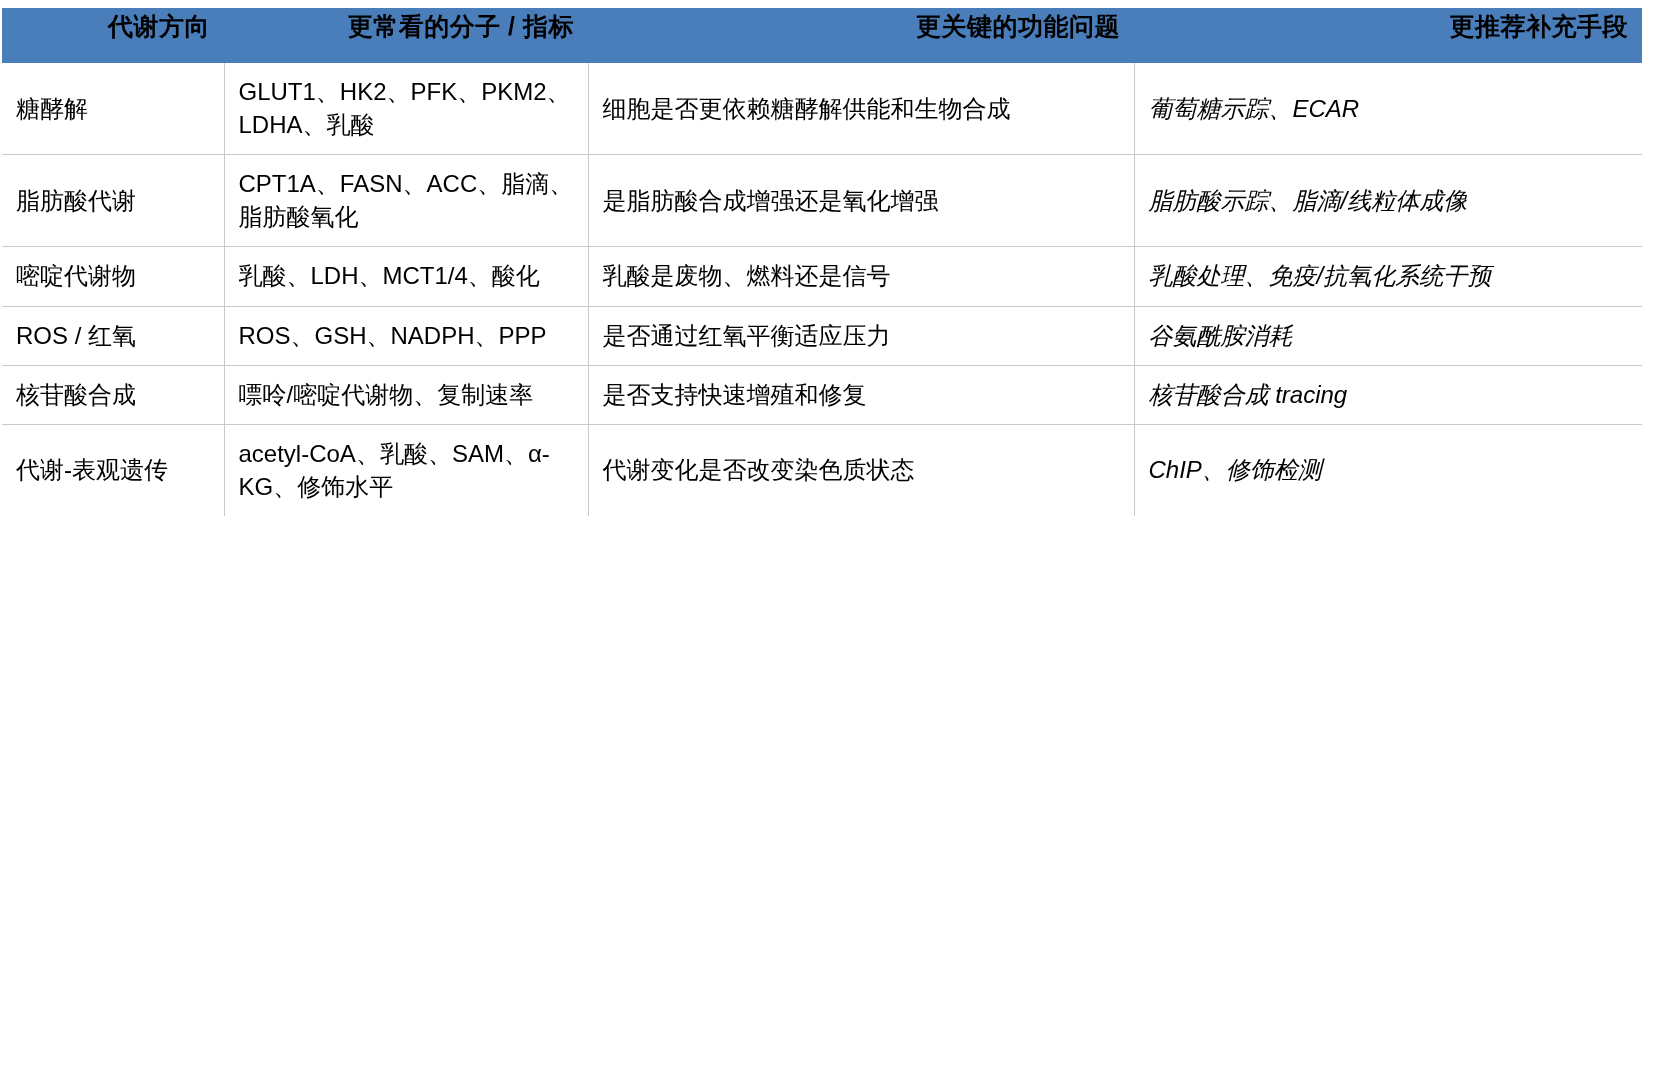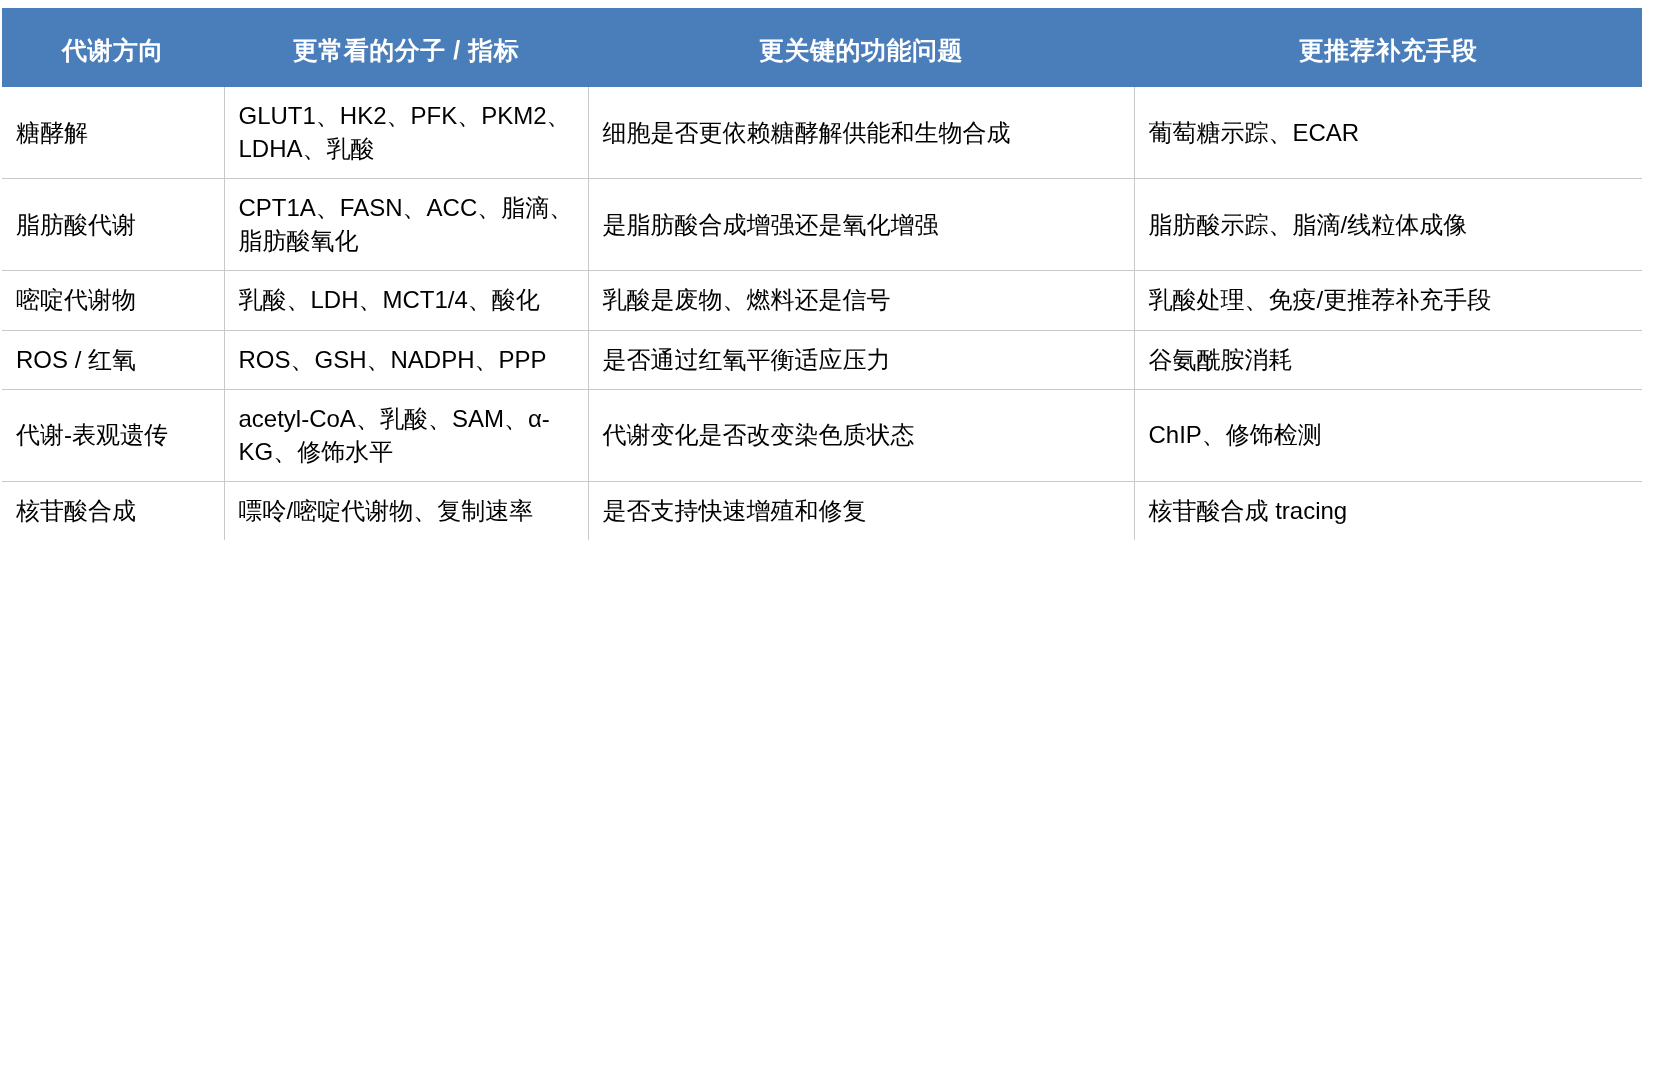--- a/index.html
+++ b/index.html
@@ -24,41 +24,42 @@
     margin-left: 2px;
     table-layout: fixed;
   }
   table.metabolism-table col.c0 { width: 222px; }
   table.metabolism-table col.c1 { width: 364px; }
   table.metabolism-table col.c2 { width: 546px; }
   table.metabolism-table col.c3 { width: 508px; }
 
   thead th {
     background: #4a7ebb;
-    color: #ffffff;
+    color: #000000;
     font-size: 25px;
     font-weight: bold;
-    text-align: center;
-    padding: 26px 14px 20px 14px;
+    text-align: right;
+    padding: 2px 14px 20px 14px;
     border: none;
     vertical-align: middle;
     letter-spacing: 0.5px;
   }
   tbody td {
     font-size: 24px;
     line-height: 1.38;
     padding: 12px 14px 13px 14px;
     vertical-align: middle;
     border-bottom: 1px solid #c9c9c9;
     border-right: 1px solid #c9c9c9;
     color: #000000;
     word-wrap: break-word;
   }
   tbody td.last-col {
     border-right: none;
+    font-style: italic;
   }
   tbody tr:last-child td {
     border-bottom: none;
   }
   tbody td.col-0 { border-left: none; }
 </style>
 </head>
 <body>
 
 <div class="table-wrap">
@@ -87,35 +88,35 @@
       <tr>
         <td class="col-0">脂肪酸代谢</td>
         <td>CPT1A、FASN、ACC、脂滴、脂肪酸氧化</td>
         <td>是脂肪酸合成增强还是氧化增强</td>
         <td class="last-col">脂肪酸示踪、脂滴/线粒体成像</td>
       </tr>
       <tr>
         <td class="col-0">嘧啶代谢物</td>
         <td>乳酸、LDH、MCT1/4、酸化</td>
         <td>乳酸是废物、燃料还是信号</td>
-        <td class="last-col">乳酸处理、免疫/更推荐补充手段</td>
+        <td class="last-col">乳酸处理、免疫/抗氧化系统干预</td>
       </tr>
       <tr>
         <td class="col-0">ROS / 红氧</td>
         <td>ROS、GSH、NADPH、PPP</td>
         <td>是否通过红氧平衡适应压力</td>
         <td class="last-col">谷氨酰胺消耗</td>
       </tr>
       <tr>
+        <td class="col-0">核苷酸合成</td>
+        <td>嘌呤/嘧啶代谢物、复制速率</td>
+        <td>是否支持快速增殖和修复</td>
+        <td class="last-col">核苷酸合成 tracing</td>
+      </tr>
+      <tr>
         <td class="col-0">代谢-表观遗传</td>
         <td>acetyl-CoA、乳酸、SAM、α-KG、修饰水平</td>
         <td>代谢变化是否改变染色质状态</td>
         <td class="last-col">ChIP、修饰检测</td>
-      </tr>
-      <tr>
-        <td class="col-0">核苷酸合成</td>
-        <td>嘌呤/嘧啶代谢物、复制速率</td>
-        <td>是否支持快速增殖和修复</td>
-        <td class="last-col">核苷酸合成 tracing</td>
       </tr>
     </tbody>
   </table>
 </div>
 
 </body></html>

